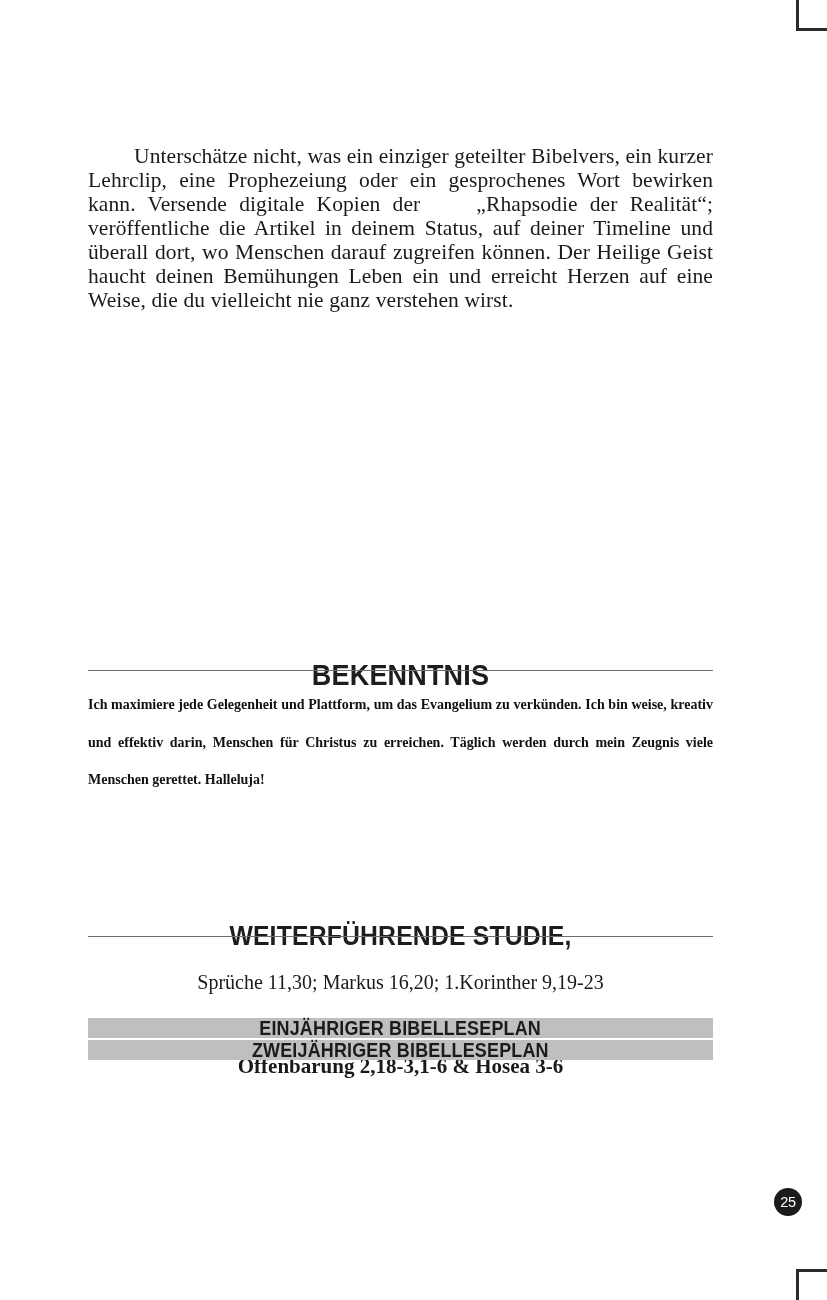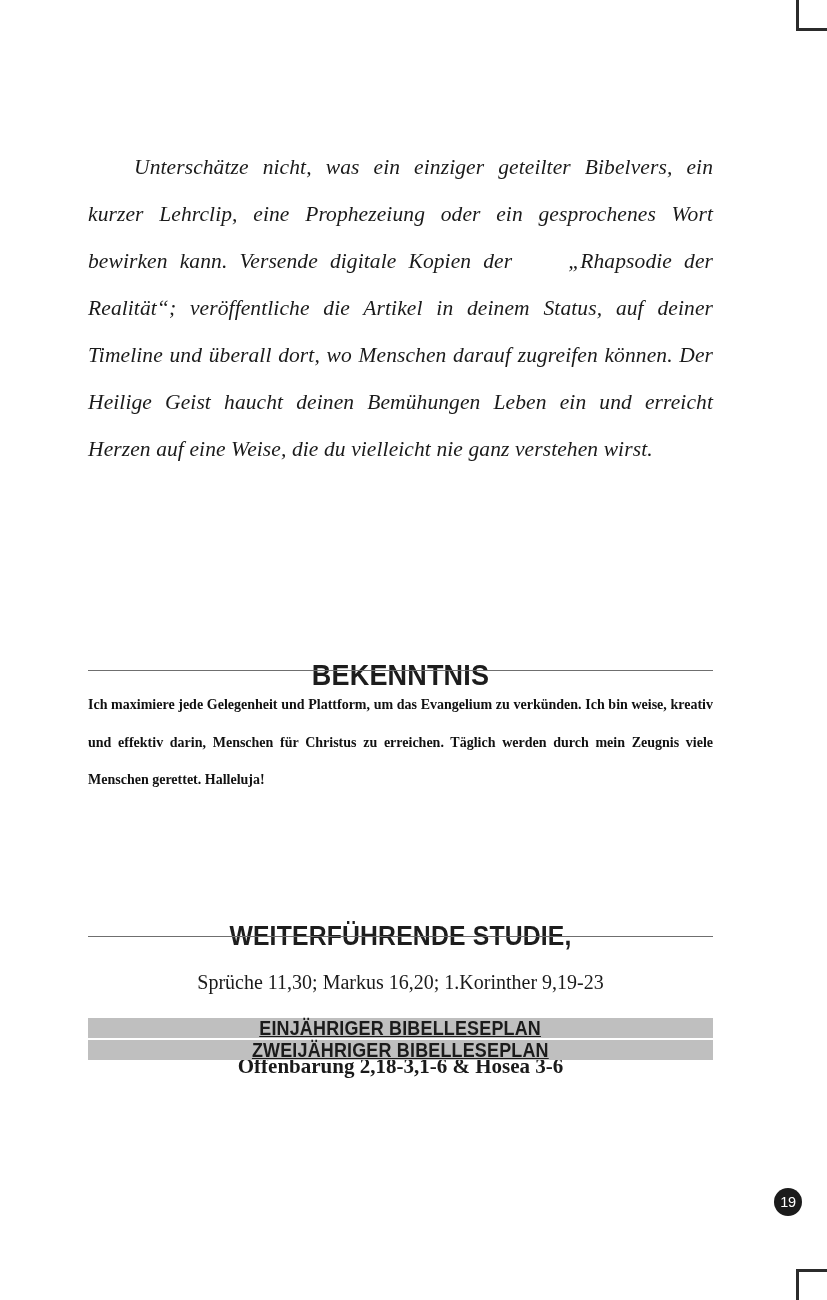--- a/index.html
+++ b/index.html
@@ -33,25 +33,24 @@
     height: 1300px;
   }
 
   
   .body-par {
     position: absolute;
     top: 122px;
     left: 0;
     width: 625px;
     font-size: 21.5px;
-    line-height: 47px;
+    line-height: 24px;
     text-align: justify;
     text-align-last: left;
     letter-spacing: 0.1px;
-    font-style: italic;
   }
   .body-par .indent { display: inline-block; width: 46px; }
   .body-par .wide-gap { display: inline-block; width: 56px; }
 
   
   .sec-head {
     position: absolute;
     width: 625px;
     text-align: center;
     font-family: "Liberation Sans Narrow", "Liberation Sans", "DejaVu Sans", sans-serif;
@@ -104,21 +103,20 @@
   .plan-1 { top: 1018px; }
   .plan-2 { top: 1040px; }
 
   .plan-bar {
     width: 625px;
     height: 20px;
     background: #bfbfbf;
     display: flex;
     align-items: center;
     justify-content: center;
-    text-decoration: underline;
   }
   .plan-bar-label {
     font-family: "Liberation Sans Narrow", "Liberation Sans", "DejaVu Sans", sans-serif;
     font-weight: bold;
     font-size: 19.5px;
     color: #1b1b1b;
     letter-spacing: 0.2px;
     transform: scaleX(0.92);
     transform-origin: center center;
     white-space: nowrap;
@@ -189,15 +187,15 @@
     </div>
     <p class="plan-text">Offenbarung 2,18-3,1-6 &amp; Hosea 3-6</p>
   </div>
 
   <div class="plan plan-2">
     <div class="plan-bar">
       <span class="plan-bar-label">ZWEIJÄHRIGER BIBELLESEPLAN</span>
     </div>
   </div>
 
-  <div class="page-badge">19</div>
+  <div class="page-badge">25</div>
 
 </div>
 
 </body></html>

